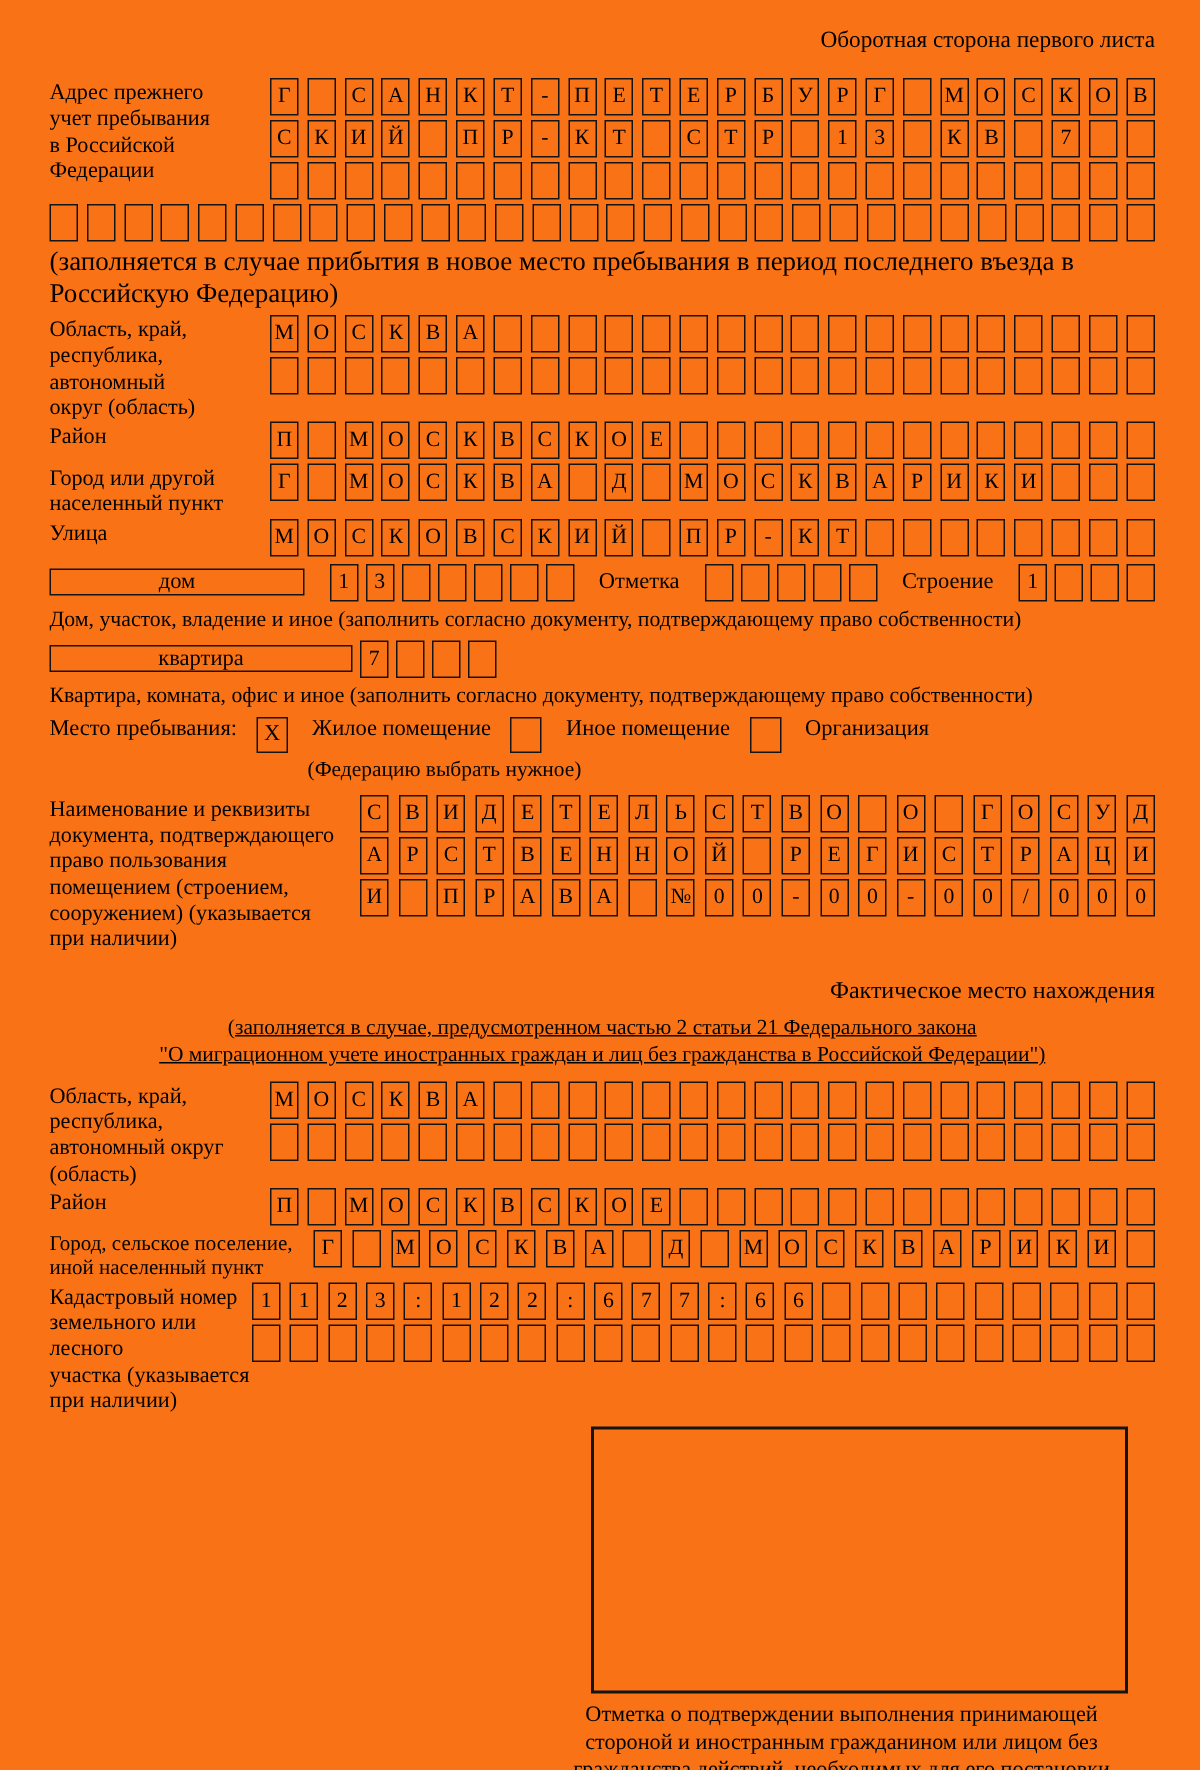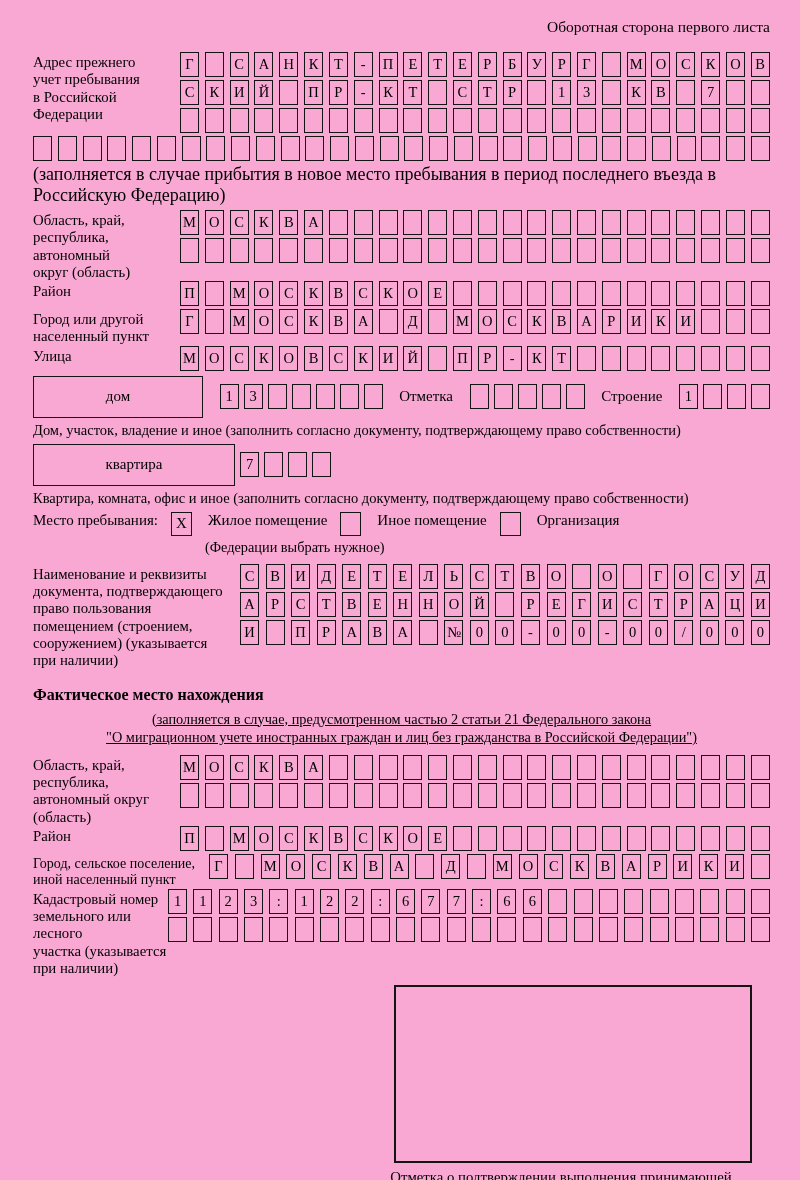--- a/index.html
+++ b/index.html
@@ -1,17 +1,17 @@
 <!DOCTYPE html>
 <html><head>
 <meta charset="utf-8">
 <style>
   html,body{margin:0;padding:0;background:#fff;}
   .page{
-    width:800px;height:1180px;background:#f9a8d4;color:#000;
+    width:800px;height:1180px;background:#f97316;color:#000;
     font-family:"Liberation Serif", serif;
     box-sizing:border-box;padding:10px 30px 0 33px;position:relative;overflow:hidden;
   }
   .header-note{text-align:right;font-size:15.5px;margin:8px 0 16px;}
   .field{display:flex;align-items:flex-start;}
   .label{flex:none;font-size:14.8px;line-height:1.17;white-space:pre-line;padding-top:2px;}
   .small-label{font-size:14px;}
   .rows{flex:none;}
   .cells{display:flex;justify-content:space-between;margin-bottom:3px;}
   .cell{
@@ -20,35 +20,35 @@
     font-size:14.5px;font-family:"Liberation Serif", serif;
   }
   .w147{width:147px;} .w590{width:590px;} .w737{width:737px;}
   .w207{width:207px;} .w530{width:530px;} .w176{width:176px;} .w561{width:561px;}
   .w135{width:135px;} .w602{width:602px;}
   .w170{width:170px;} .w163{width:163px;} .w115{width:115px;} .w91{width:91px;} .w202{width:202px;}
   .caption-center{text-align:left;font-size:18px;margin:2px 0 4px;}
   .caption-left{font-size:14.5px;margin:1px 0 5px;}
   .section-title{text-align:center;font-weight:700;font-size:16.5px;margin:7px 0 7px;}
   .box-label{
-    flex:none;height:42px;box-sizing:border-box;border:1.6px solid #141414;
+    flex:none;height:18px;box-sizing:border-box;border:1.6px solid #141414;
     display:flex;align-items:center;justify-content:center;font-size:15px;
   }
   .house-row{display:flex;align-items:center;justify-content:space-between;margin:2px 0 4px;}
   .flat-row{display:flex;align-items:center;margin:2px 0 4px;}
   .flat-row .cells{margin-bottom:0;margin-left:5px;}
   .inline-label{font-size:15px;flex:none;}
   .stay-row{display:flex;align-items:flex-start;font-size:15px;margin-top:4px;}
   .checkbox{
     flex:none;width:21px;height:24px;box-sizing:border-box;border:1.6px solid #141414;
     display:flex;align-items:center;justify-content:center;font-size:15px;
     margin:0 16px 0 13px;
   }
   .stay-note{font-size:14.3px;margin:3px 0 8px 172px;}
-  .fact-title{text-align:left;font-weight:700;font-size:16px;margin:16px 0 6px;}
+  .fact-title{text-align:right;font-weight:400;font-size:16px;margin:16px 0 6px;}
   .fact-caption{text-align:center;font-size:14.3px;line-height:1.3;white-space:pre-line;margin-bottom:8px;text-decoration:underline;}
   .stamp-box{
     width:358px;height:178px;box-sizing:border-box;border:2px solid #141414;
     margin:8px 0 5px 361px;
   }
   .stamp-caption{
     width:412px;margin-left:322px;text-align:center;font-size:14.8px;
     line-height:1.25;white-space:pre-line;
   }
   .mb0{margin-bottom:0;}
@@ -381,21 +381,21 @@
 
   <div class="stay-row">
     <span>Место пребывания:</span>
     <span class="checkbox">X</span>
     <span>Жилое помещение</span>
     <span class="checkbox"></span>
     <span>Иное помещение</span>
     <span class="checkbox"></span>
     <span>Организация</span>
   </div>
-  <div class="stay-note">(Федерации выбрать нужное)</div>
+  <div class="stay-note">(Федерацию выбрать нужное)</div>
 
   <div class="field">
     <div class="label w207">Наименование и реквизиты
 документа, подтверждающего
 право пользования
 помещением (строением,
 сооружением) (указывается
 при наличии)</div>
     <div class="rows w530">
       <div class="cells">

